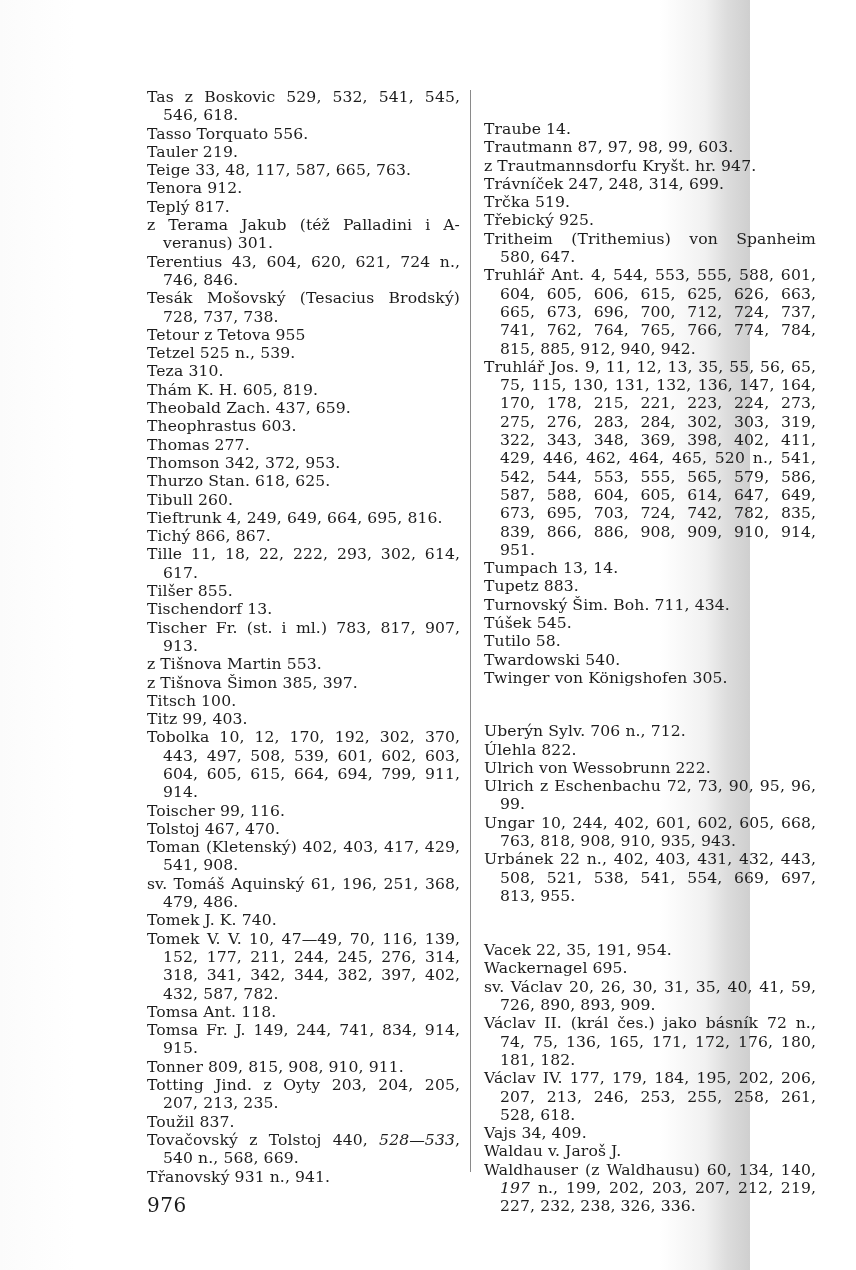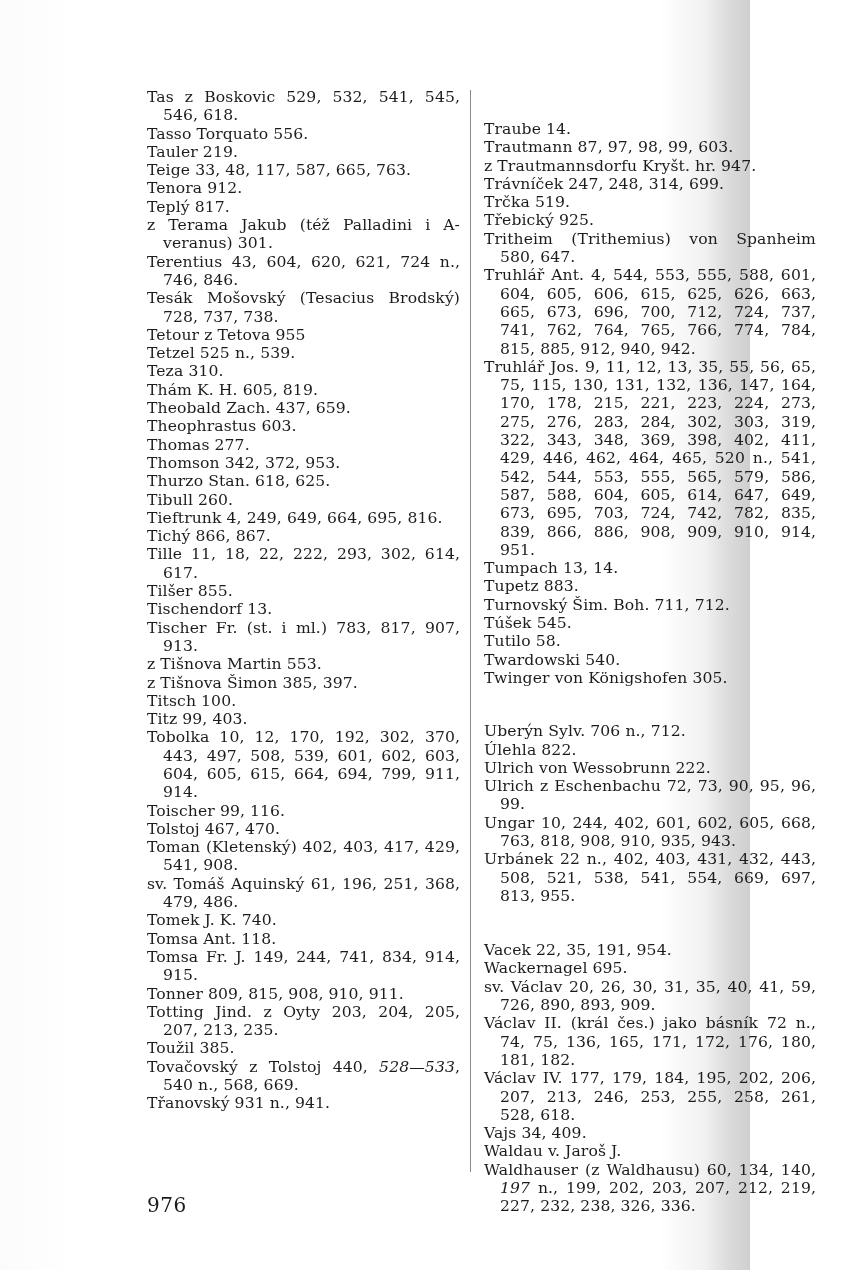--- a/index.html
+++ b/index.html
@@ -74,44 +74,45 @@
     <p class="entry">z Tišnova Martin 553.</p>
     <p class="entry">z Tišnova Šimon 385, 397.</p>
     <p class="entry">Titsch 100.</p>
     <p class="entry">Titz 99, 403.</p>
     <p class="entry">Tobolka 10, 12, 170, 192, 302, 370, 443, 497, 508, 539, 601, 602, 603, 604, 605, 615, 664, 694, 799, 911, 914.</p>
     <p class="entry">Toischer 99, 116.</p>
     <p class="entry">Tolstoj 467, 470.</p>
     <p class="entry">Toman (Kletenský) 402, 403, 417, 429, 541, 908.</p>
     <p class="entry">sv. Tomáš Aquinský 61, 196, 251, 368, 479, 486.</p>
     <p class="entry">Tomek J. K. 740.</p>
+    <p class="entry">Tomek V. V. 10, 47—49, 70, 116, 139, 152, 177, 211, 244, 245, 276, 314, 318, 341, 342, 344, 382, 397, 402, 432, 587, 782.</p>
     <p class="entry">Tomsa Ant. 118.</p>
     <p class="entry">Tomsa Fr. J. 149, 244, 741, 834, 914, 915.</p>
     <p class="entry">Tonner 809, 815, 908, 910, 911.</p>
     <p class="entry">Totting Jind. z Oyty 203, 204, 205, 207, 213, 235.</p>
-    <p class="entry">Toužil 385.</p>
+    <p class="entry">Toužil 837.</p>
     <p class="entry"><span>Tovačovský z Tolstoj 440, </span><i>528—533</i><span>, 540 n., 568, 669.</span></p>
     <p class="entry">Třanovský 931 n., 941.</p>
   </div>
 
   <div class="divider"></div>
 
   <div class="col col-right">
     <p class="entry">Traube 14.</p>
     <p class="entry">Trautmann 87, 97, 98, 99, 603.</p>
     <p class="entry">z Trautmannsdorfu Kryšt. hr. 947.</p>
     <p class="entry">Trávníček 247, 248, 314, 699.</p>
     <p class="entry">Trčka 519.</p>
     <p class="entry">Třebický 925.</p>
     <p class="entry">Tritheim (Trithemius) von Spanheim 580, 647.</p>
     <p class="entry">Truhlář Ant. 4, 544, 553, 555, 588, 601, 604, 605, 606, 615, 625, 626, 663, 665, 673, 696, 700, 712, 724, 737, 741, 762, 764, 765, 766, 774, 784, 815, 885, 912, 940, 942.</p>
     <p class="entry">Truhlář Jos. 9, 11, 12, 13, 35, 55, 56, 65, 75, 115, 130, 131, 132, 136, 147, 164, 170, 178, 215, 221, 223, 224, 273, 275, 276, 283, 284, 302, 303, 319, 322, 343, 348, 369, 398, 402, 411, 429, 446, 462, 464, 465, 520 n., 541, 542, 544, 553, 555, 565, 579, 586, 587, 588, 604, 605, 614, 647, 649, 673, 695, 703, 724, 742, 782, 835, 839, 866, 886, 908, 909, 910, 914, 951.</p>
     <p class="entry">Tumpach 13, 14.</p>
     <p class="entry">Tupetz 883.</p>
-    <p class="entry">Turnovský Šim. Boh. 711, 712.</p>
+    <p class="entry">Turnovský Šim. Boh. 711, 434.</p>
     <p class="entry">Túšek 545.</p>
     <p class="entry">Tutilo 58.</p>
     <p class="entry">Twardowski 540.</p>
     <p class="entry">Twinger von Königshofen 305.</p>
 
     <div class="gap"></div>
 
     <p class="entry">Uberýn Sylv. 706 n., 712.</p>
     <p class="entry">Úlehla 822.</p>
     <p class="entry">Ulrich von Wessobrunn 222.</p>

